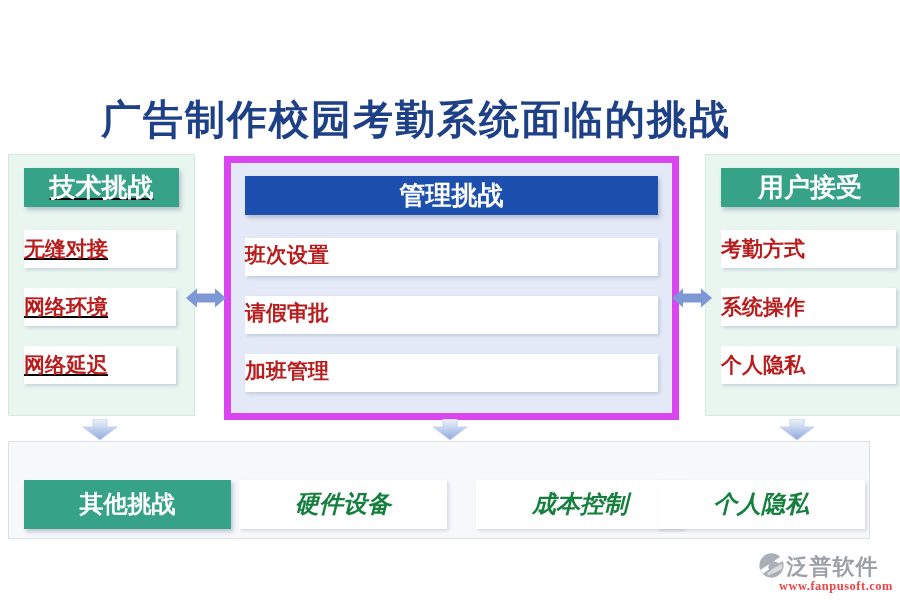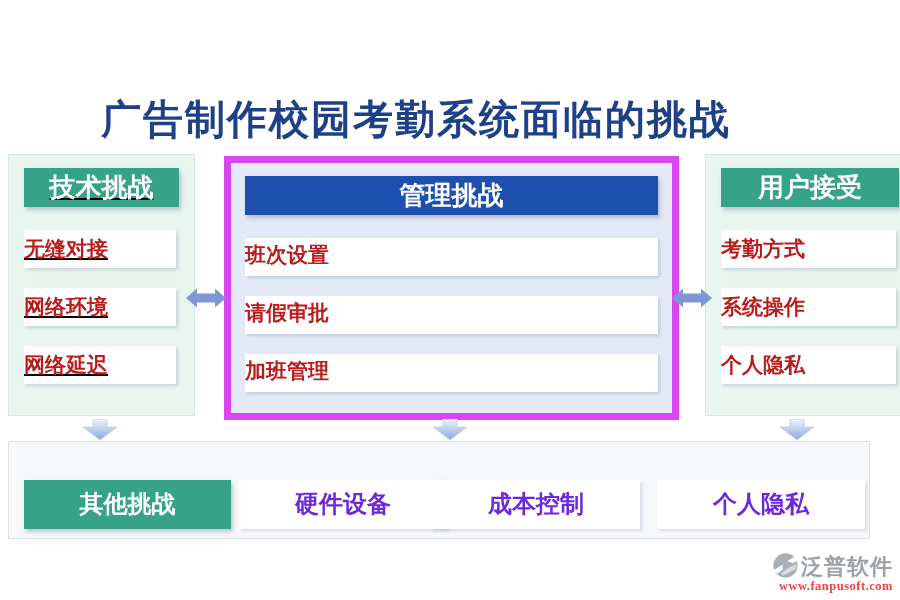--- a/index.html
+++ b/index.html
@@ -47,31 +47,32 @@
   }
   .bottom-item{
     position:absolute;top:38px;height:49px;line-height:49px;width:208px;
     text-align:center;font-size:24px;font-weight:bold;
   }
   .bottom-item.badge{
     left:15px;width:207px;background:#36A388;color:#ffffff;
     box-shadow:2px 3px 4px rgba(90,110,140,0.35);
   }
   .bottom-item.card-b{
-    background:#ffffff;color:#6d28d9;
+    background:#ffffff;color:#15803d;
     box-shadow:2px 2px 3px rgba(120,140,170,0.25);
+    font-style:italic;
   }
   .bottom-item.b1{left:230px;}
-  .bottom-item.b2{left:423px;}
+  .bottom-item.b2{left:467px;}
   .bottom-item.b3{left:648px;}
   
   .footer{
     position:absolute;right:7px;bottom:6px;width:150px;text-align:right;
   }
-  .footer .row{display:flex;align-items:flex-end;justify-content:flex-end;}
+  .footer .row{display:flex;align-items:flex-end;justify-content:center;}
   .brand{
     color:#9CA1A8;font-size:22px;font-weight:bold;letter-spacing:1px;line-height:24px;
   }
   .url{
     color:#ef4444;font-size:12.5px;font-weight:bold;line-height:15px;
     font-family:"Liberation Serif","DejaVu Serif",serif;letter-spacing:0.5px;
   }
   .logo-icon{width:27px;height:27px;margin-right:2px;flex:0 0 auto;}
 </style>
 </head>

